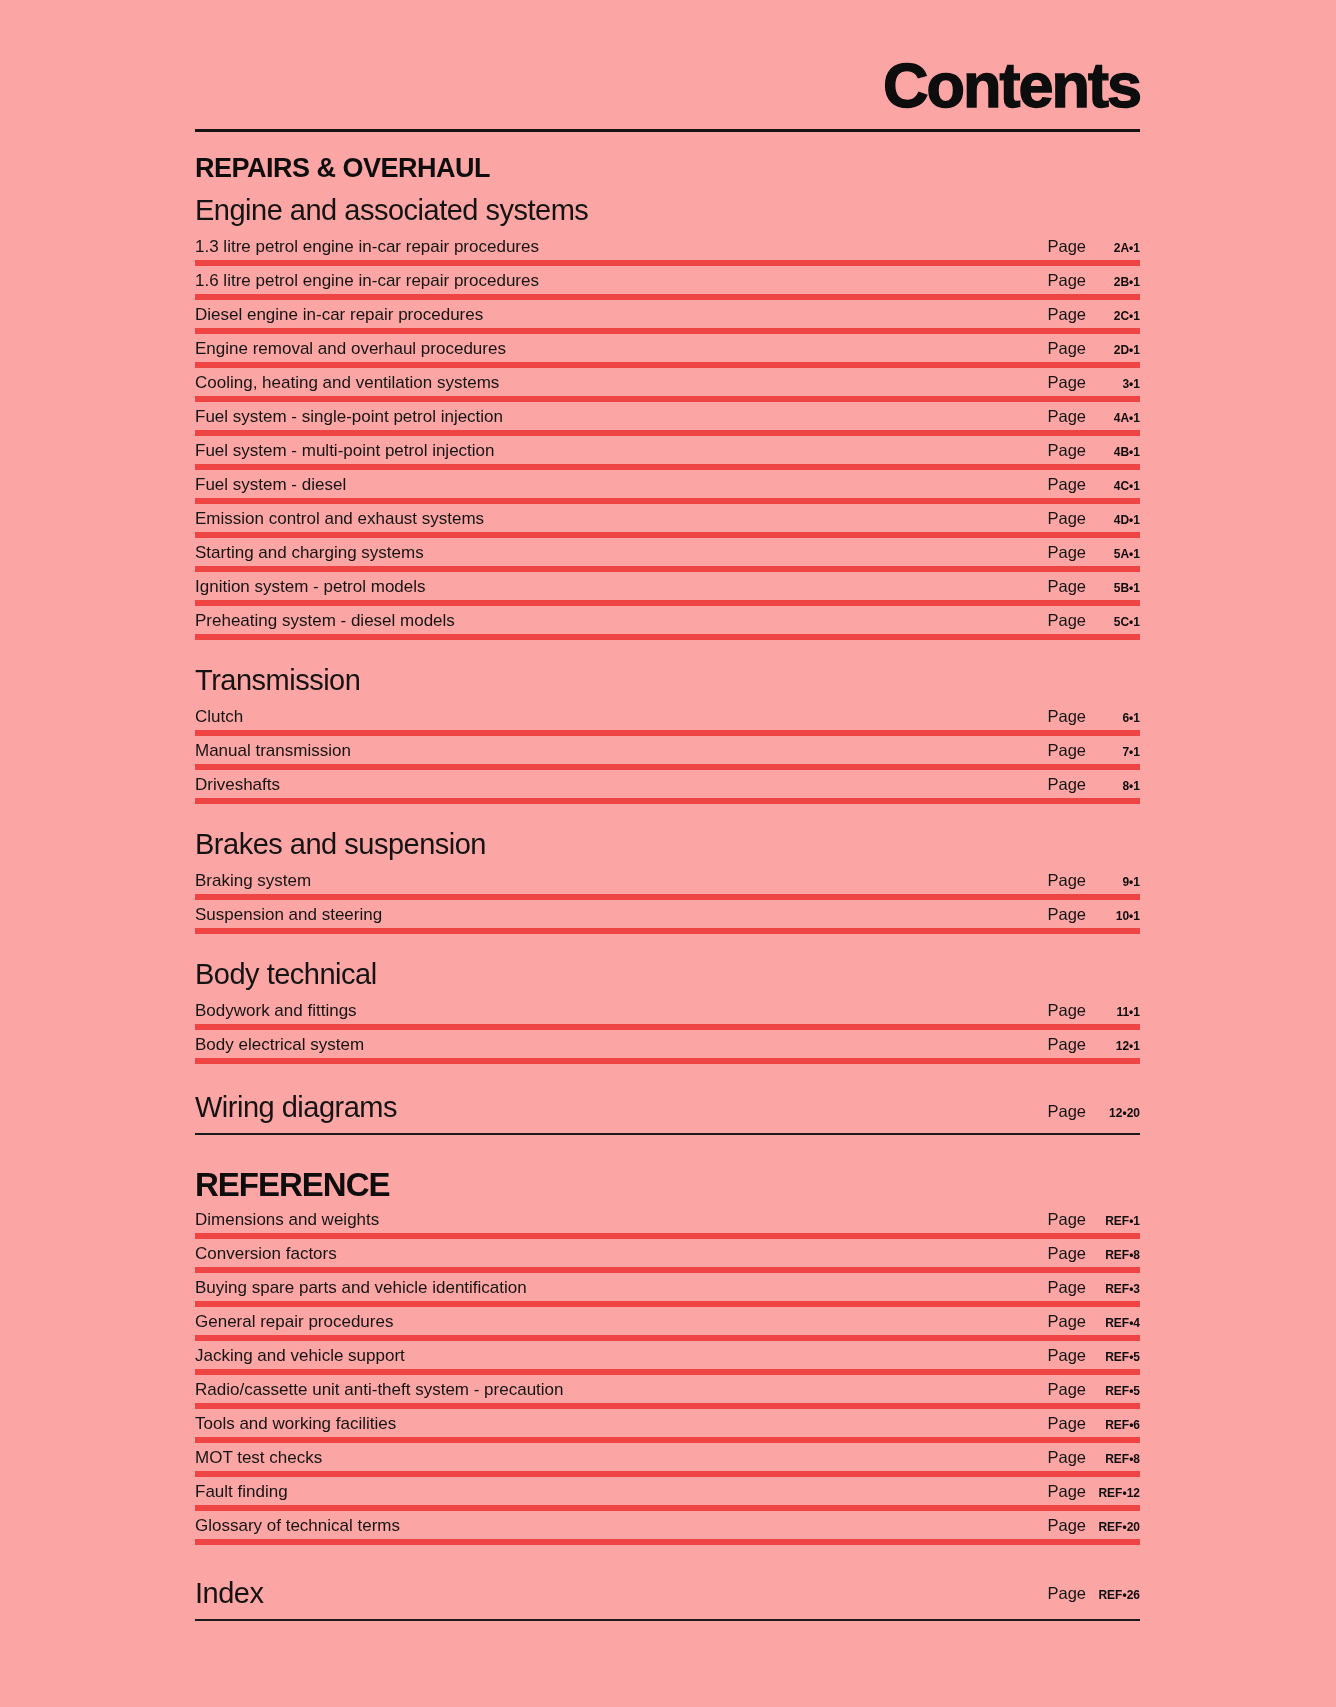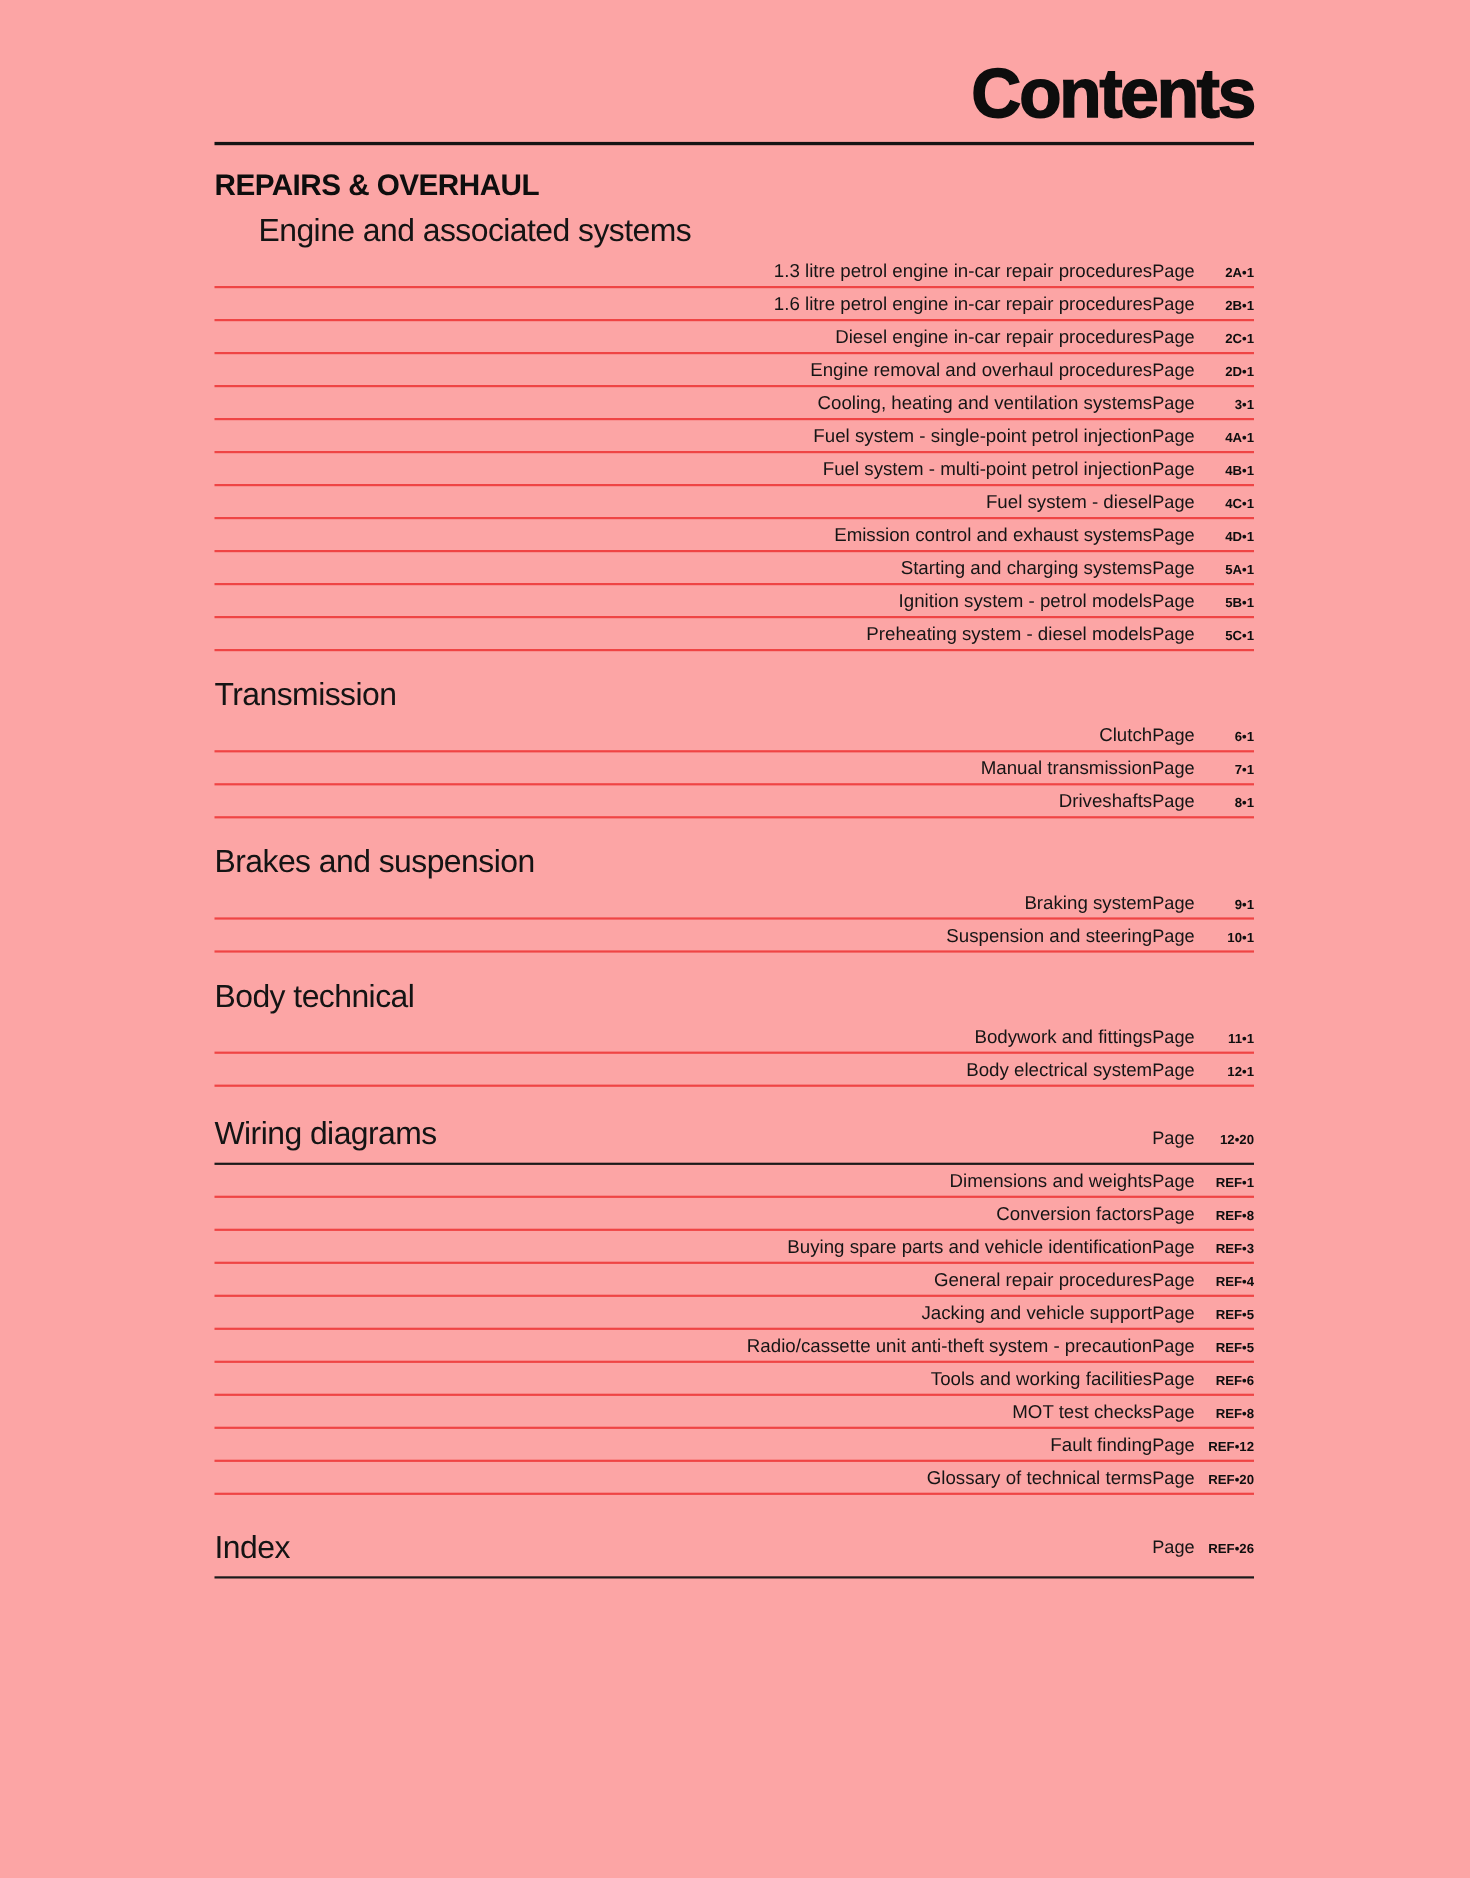--- a/index.html
+++ b/index.html
@@ -40,36 +40,36 @@
     color:#0e0e0e;
   }
   .group-heading {
     margin-top:24px;
     margin-bottom:5px;
     font-size:29px;
     font-weight:normal;
     letter-spacing:-0.5px;
     color:#141414;
   }
-  .group-heading.first { margin-top:10px;margin-left:40px; }
+  .group-heading.first { margin-top:10px; }
   .ref-heading {
     margin-top:31px;
     margin-bottom:1px;
     font-size:33px;
     font-weight:bold;
     letter-spacing:-1px;
     color:#0e0e0e;
   }
 
   
   .row {
     display:flex;
-    justify-content:flex-end;
+    justify-content:space-between;
     align-items:baseline;
-    border-bottom:2px solid #ef4444;
+    border-bottom:6px solid #ef4444;
     padding:5px 0 3px;
   }
   .row .lbl { font-size:17px; color:#151515; }
   .pg { display:flex; align-items:baseline; }
   .pw { font-size:16.5px; color:#151515; }
   .pn { font-size:12px; font-weight:bold; min-width:54px; text-align:right; color:#0e0e0e; }
 
   
   .bigrow {
     display:flex;
@@ -246,20 +246,21 @@
     </div>
 
     <div class="bigrow">
       <span class="biglbl">Wiring diagrams</span>
       <span class="pg">
           <span class="pw">Page</span>
           <span class="pn">12•20</span>
         </span>
     </div>
 
+    <div class="ref-heading">REFERENCE</div>
 
     <div class="row">
       <span class="lbl">Dimensions and weights</span>
       <span class="pg">
           <span class="pw">Page</span>
           <span class="pn">REF•1</span>
         </span>
     </div>
     <div class="row">
       <span class="lbl">Conversion factors</span>

